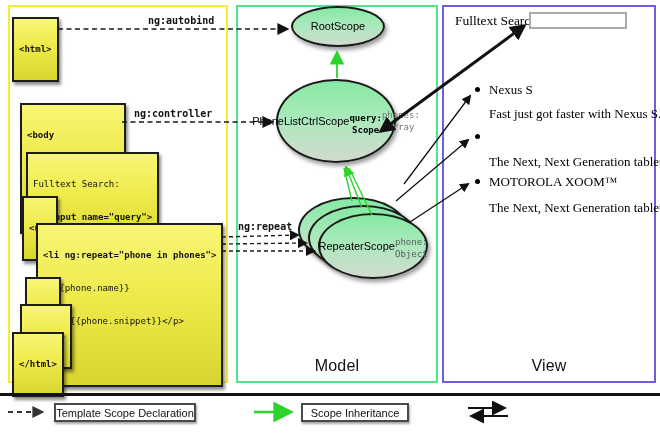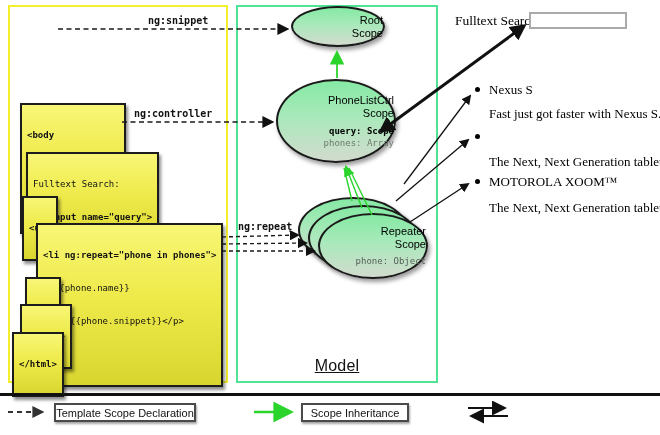--- a/index.html
+++ b/index.html
@@ -6,38 +6,38 @@
   html,body { width:660px; height:435px; background:#fff; overflow:hidden;
               font-family:"Liberation Sans", sans-serif; }
   #stage { position:relative; width:660px; height:435px; background:#fff; }
 
   
   .panel { position:absolute; top:5px; height:378px; border:2px solid; background:#fff; }
   #panel-template { left:8px;   width:220px; border-color:#f4ef2d; }
   #panel-model    { left:236px; width:202px; border-color:#4fe393; }
   #panel-view     { left:442px; width:214px; border-color:#6f5ede; }
   .panel-label { position:absolute; bottom:6px; width:100%; text-align:center;
-                 font-size:16px; color:#111; letter-spacing:.2px;text-decoration:underline; }
+                 font-size:16px; color:#111; letter-spacing:.2px; }
 
   
   .code-box { position:absolute; background:linear-gradient(180deg,#f8f676 0%,#eeea4a 45%,#d9d52f 100%);
               border:2px solid #1c1c1c; box-shadow:2px 3px 3px rgba(0,0,0,.45);
               padding:3px 5px; font-family:"DejaVu Sans Mono", monospace;
               font-size:9px; line-height:11px; color:#111; white-space:pre; }
   .code-box .b { font-weight:bold; }
 
   
   .arrow-label { position:absolute; font-family:"DejaVu Sans Mono", monospace;
                  font-weight:bold; font-size:10px; color:#111; white-space:nowrap; }
 
   
   .scope { position:absolute; border:2px solid #1a1a1a; border-radius:50%;
            background:linear-gradient(180deg,#86e9a4 0%,#a9e9bb 45%,#d2dbce 100%);
            box-shadow:2px 3px 4px rgba(0,0,0,.4);
-           display:flex; flex-direction:column; align-items:flex-end; justify-content:center;
+           display:flex; align-items:center; justify-content:center;
            text-align:center; }
   .scope .name { font-size:11px; line-height:13px; color:#000; }
   .scope .prop { font-family:"DejaVu Sans Mono", monospace; font-size:9px; line-height:12px; }
   .scope .prop.bold { font-weight:bold; color:#000; }
   .scope .prop.dim  { color:#6e7a6e; }
 
   
   .view-text { position:absolute; font-family:"Liberation Serif", serif; font-size:13px; color:#000; white-space:nowrap; }
   .bullet { position:absolute; width:5px; height:5px; border-radius:50%; background:#000; }
   #search-input { position:absolute; left:529px; top:12px; width:98px; height:17px;
@@ -56,21 +56,27 @@
 <body>
 
 <div id="stage">
 
   <div class="panel" id="panel-template">
     <div class="panel-label">Template</div>
   </div>
   <div class="panel" id="panel-model">
     <div class="panel-label">Model</div>
   </div>
-
+  <div class="panel" id="panel-view">
+    <div class="panel-label">View</div>
+  </div>
+
+  <div class="code-box" style="left:12px; top:17px;">
+    <div class="b">&lt;html&gt;</div>
+  </div>
 
   <div class="code-box" style="left:20px; top:103px;">
     <div class="b">&lt;body</div>
     <div> ng:controller=</div>
     <div> "PhoneListCtrl"&gt;</div>
   </div>
 
   <div class="code-box" style="left:26px; top:152px;">
     <div>Fulltext Search:</div>
     <div class="b">  &lt;input name="query"&gt;</div>
@@ -92,21 +98,21 @@
   </div>
 
   <div class="code-box" style="left:20px; top:304px;">
     <div class="b">&lt;/body&gt;</div>
   </div>
 
   <div class="code-box" style="left:12px; top:332px;text-align:center;">
     <div class="b">&lt;/html&gt;</div>
   </div>
 
-  <div class="arrow-label" style="left:148px; top:15px;">ng:snippet</div>
+  <div class="arrow-label" style="left:148px; top:15px;">ng:autobind</div>
   <div class="arrow-label" style="left:134px; top:108px;text-align:center;">ng:controller</div>
   <div class="arrow-label" style="left:238px; top:221px;">ng:repeat</div>
 
   <div class="scope" style="left:291px; top:6px; width:94px; height:41px;">
     <div class="name">Root</div>
     <div class="name">Scope</div>
   </div>
 
   <div class="scope" style="left:276px; top:79px; width:120px; height:84px;">
     <div class="name">PhoneListCtrl</div>

